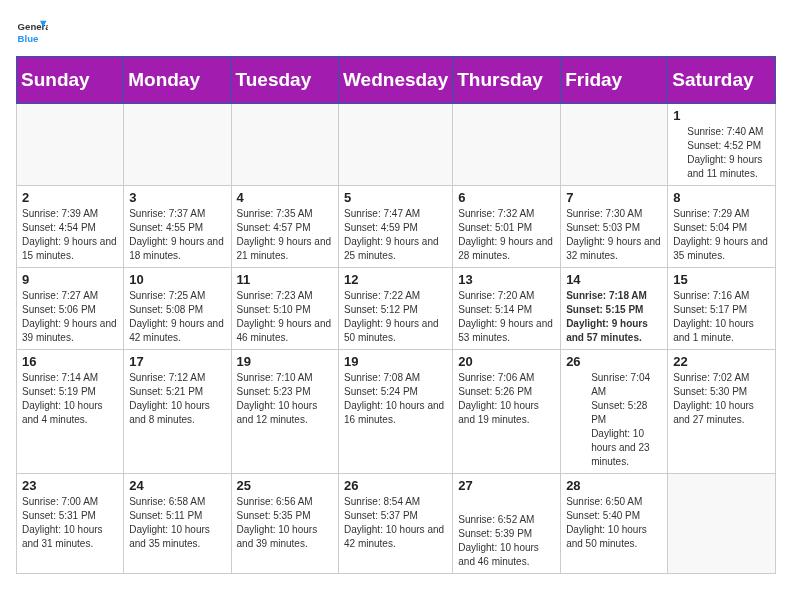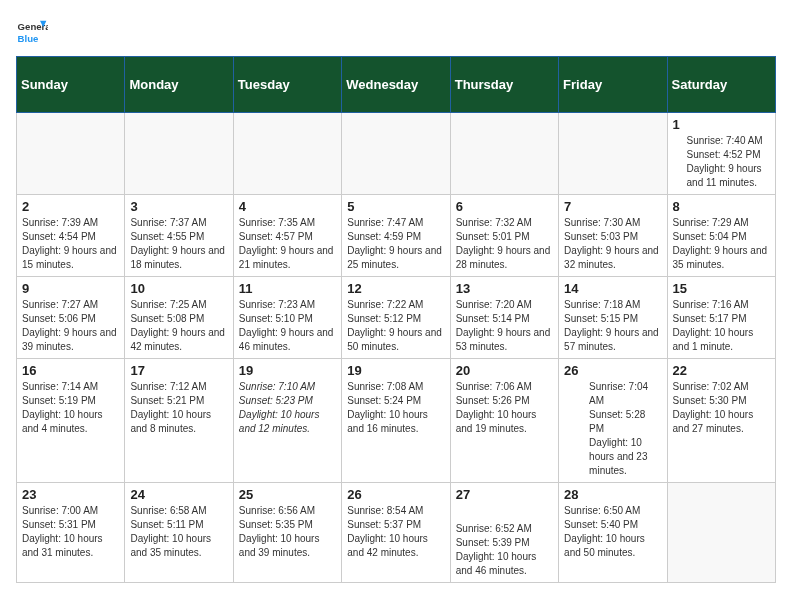--- a/index.html
+++ b/index.html
@@ -36,25 +36,25 @@
     .subtitle {
       font-size: 14px;
       color: #555;
     }
     .calendar {
       width: 100%;
       border-collapse: collapse;
       border: 1px solid #ccc;
     }
     .calendar th {
-      background: #14532d;
+      background: #a21caf;
       color: #fff;
-      font-size: 13px;
+      font-size: 19px;
       font-weight: bold;
-      padding: 20px 4px;
+      padding: 12px 4px;
       text-align: left;
       border: 1px solid #2060a0;
     }
     .calendar td {
       vertical-align: top;
       border: 1px solid #ccc;
       padding: 4px 5px;
       width: calc(100%/7);
       height: 80px;
       background: #fff;
@@ -191,21 +191,21 @@
 Daylight: 9 hours and 50 minutes.</div>
         </td>
         <td>
           <span class="day-num">13</span>
           <div class="day-info" style="white-space: pre-line;">Sunrise: 7:20 AM
 Sunset: 5:14 PM
 Daylight: 9 hours and 53 minutes.</div>
         </td>
         <td>
           <span class="day-num">14</span>
-          <div class="day-info" style="white-space: pre-line;">Sunrise: 7:18 AM
+          <div class="day-info" style="white-space: pre-line; font-weight: bold;">Sunrise: 7:18 AM
 Sunset: 5:15 PM
 Daylight: 9 hours and 57 minutes.</div>
         </td>
         <td>
           <span class="day-num">15</span>
           <div class="day-info" style="white-space: pre-line;">Sunrise: 7:16 AM
 Sunset: 5:17 PM
 Daylight: 10 hours and 1 minute.</div>
         </td>
       </tr>
@@ -217,21 +217,21 @@
 Daylight: 10 hours and 4 minutes.</div>
         </td>
         <td>
           <span class="day-num">17</span>
           <div class="day-info" style="white-space: pre-line;">Sunrise: 7:12 AM
 Sunset: 5:21 PM
 Daylight: 10 hours and 8 minutes.</div>
         </td>
         <td>
           <span class="day-num">19</span>
-          <div class="day-info" style="white-space: pre-line; font-style: italic;">Sunrise: 7:10 AM
+          <div class="day-info" style="white-space: pre-line;">Sunrise: 7:10 AM
 Sunset: 5:23 PM
 Daylight: 10 hours and 12 minutes.</div>
         </td>
         <td>
           <span class="day-num">19</span>
           <div class="day-info" style="white-space: pre-line;">Sunrise: 7:08 AM
 Sunset: 5:24 PM
 Daylight: 10 hours and 16 minutes.</div>
         </td>
         <td>

